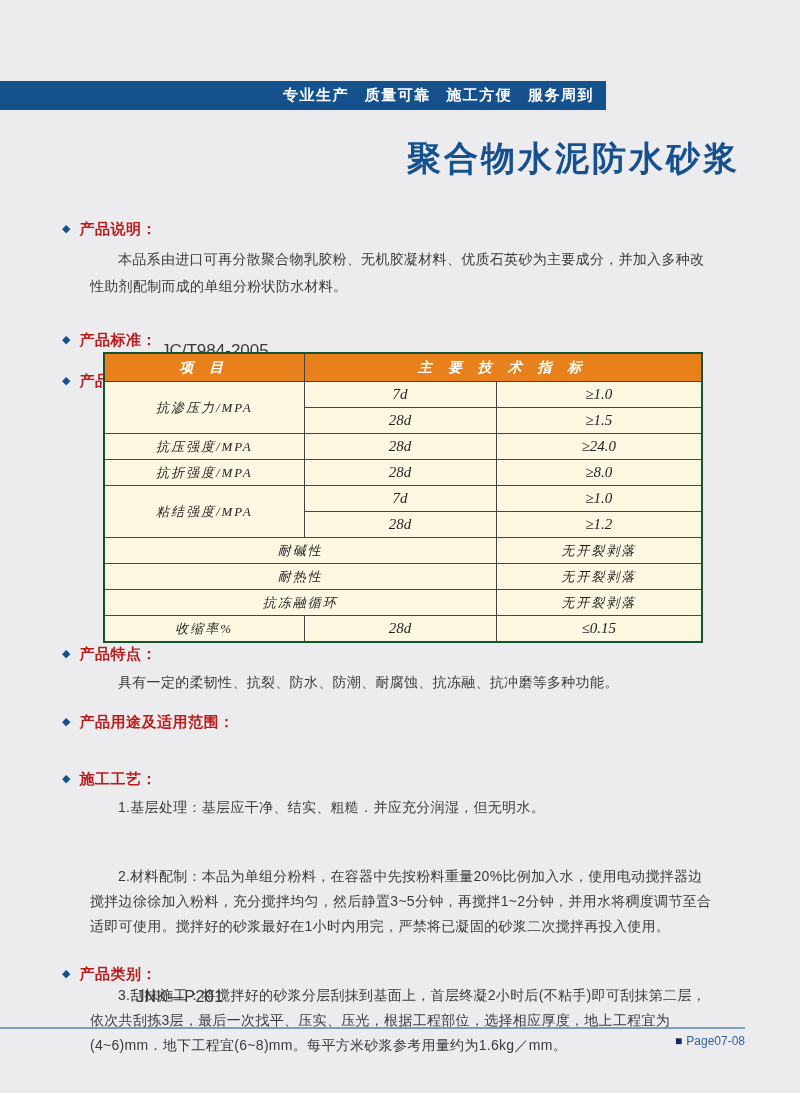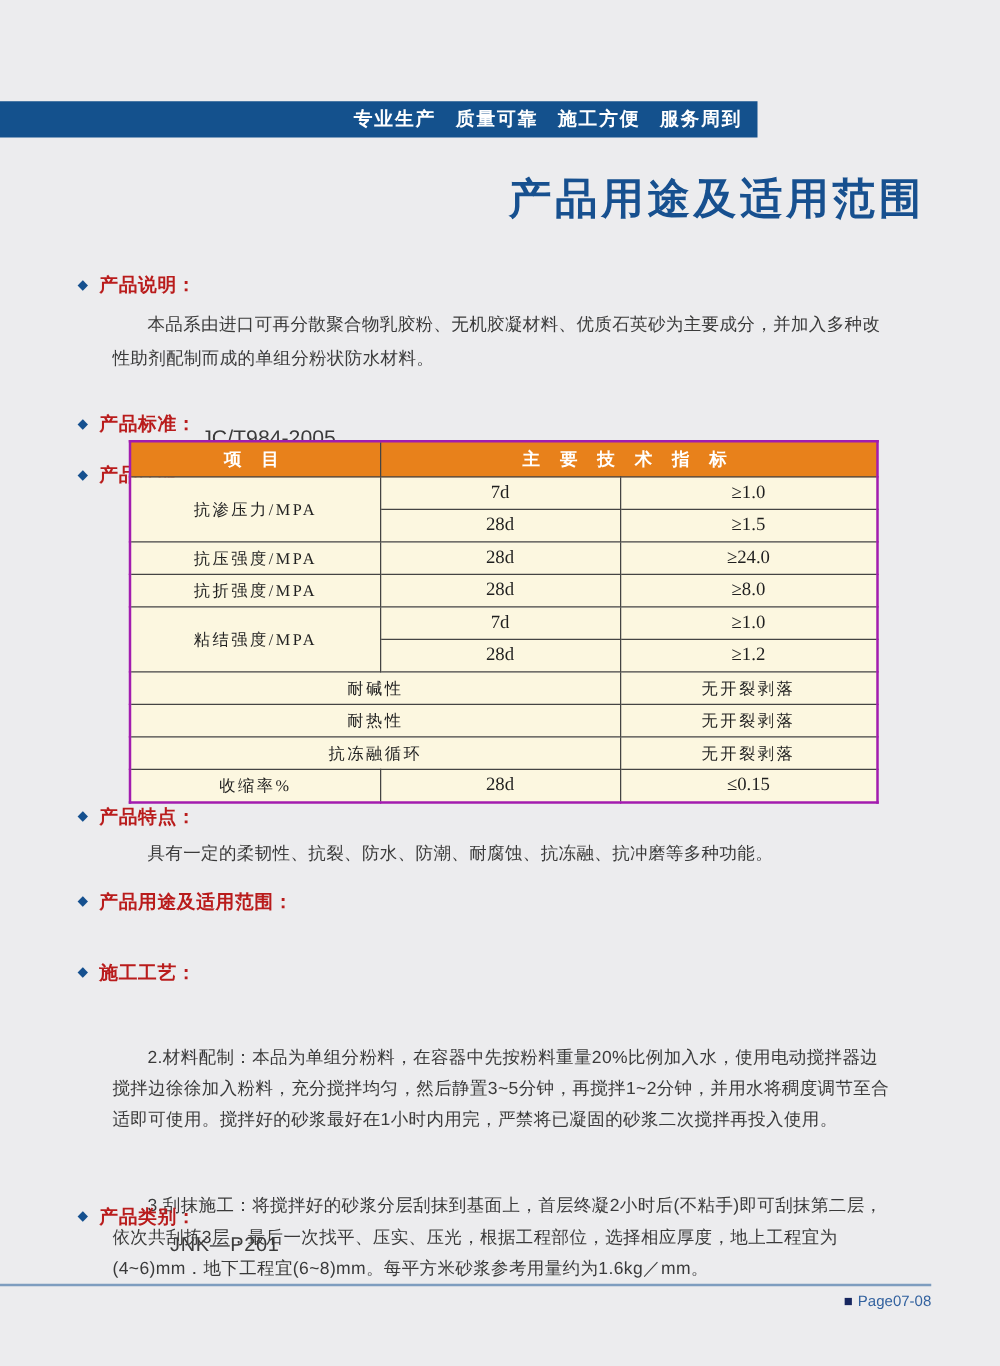--- a/index.html
+++ b/index.html
@@ -31,21 +31,22 @@
   .sec-value{font-size:17px;color:#3A3A3A;margin-left:4px;line-height:21px;margin-top:23px;}
   .para{
     margin:0 0 0 28px;font-size:14px;line-height:27px;
     text-indent:2em;color:#3A3A3A;letter-spacing:0.3px;
   }
   .steps .para{line-height:25px;margin-left:28px;margin-top:44px;}
   
   .spec-table{
     position:absolute;top:352px;left:103px;width:598px;
     border-collapse:collapse;table-layout:fixed;
-    border:2px solid #a21caf;
+    border:2px solid #14532d;
+    font-style:italic;
   }
   .spec-table th,.spec-table td{
     border:1px solid #444444;text-align:center;vertical-align:middle;padding:0;
   }
   .spec-table th{
     background:#E8811B;color:#FFFFFF;height:27px;
     font-size:14px;font-weight:bold;letter-spacing:6px;
   }
   .spec-table td{
     background:#FCF7E0;height:25px;color:#1F1F1F;
@@ -63,21 +64,21 @@
 </style>
 </head>
 <body>
 
 <div class="page">
 
   <div class="band">
     <span class="band-text">专业生产 质量可靠 施工方便 服务周到</span>
   </div>
 
-  <div class="doc-title">产品用途及适用范围</div>
+  <div class="doc-title">聚合物水泥防水砂浆</div>
 
   <div class="abs" style="top:218px;left:62px;width:650px;">
     <div class="sec-head">
       <span class="diamond">◆</span>
       <span class="sec-label">产品说明：</span>
     </div>
     <p class="para" style="margin-top:7px;">本品系由进口可再分散聚合物乳胶粉、无机胶凝材料、优质石英砂为主要成分，并加入多种改性助剂配制而成的单组分粉状防水材料。</p>
 
     <div class="sec-head" style="margin-top:17px;">
       <span class="diamond">◆</span>
@@ -163,20 +164,21 @@
       <span class="diamond">◆</span>
       <span class="sec-label">产品用途及适用范围：</span>
     </div>
   </div>
 
   <div class="abs steps" style="top:768px;left:62px;width:650px;">
     <div class="sec-head">
       <span class="diamond">◆</span>
       <span class="sec-label">施工工艺：</span>
     </div>
+    <p class="para" style="margin-top:6px;">1.基层处理：基层应干净、结实、粗糙．并应充分润湿，但无明水。</p>
     <p class="para">2.材料配制：本品为单组分粉料，在容器中先按粉料重量20%比例加入水，使用电动搅拌器边搅拌边徐徐加入粉料，充分搅拌均匀，然后静置3~5分钟，再搅拌1~2分钟，并用水将稠度调节至合适即可使用。搅拌好的砂浆最好在1小时内用完，严禁将已凝固的砂浆二次搅拌再投入使用。</p>
     <p class="para">3.刮抹施工：将搅拌好的砂浆分层刮抹到基面上，首层终凝2小时后(不粘手)即可刮抹第二层，依次共刮拣3层，最后一次找平、压实、压光，根据工程部位，选择相应厚度，地上工程宜为(4~6)mm．地下工程宜(6~8)mm。每平方米砂浆参考用量约为1.6kg／mm。</p>
   </div>
 
   <div class="abs" style="top:963px;left:62px;width:650px;">
     <div class="sec-head">
       <span class="diamond">◆</span>
       <span class="sec-label">产品类别：</span>
     </div>
     <div class="category-value">JNK—P201</div>

